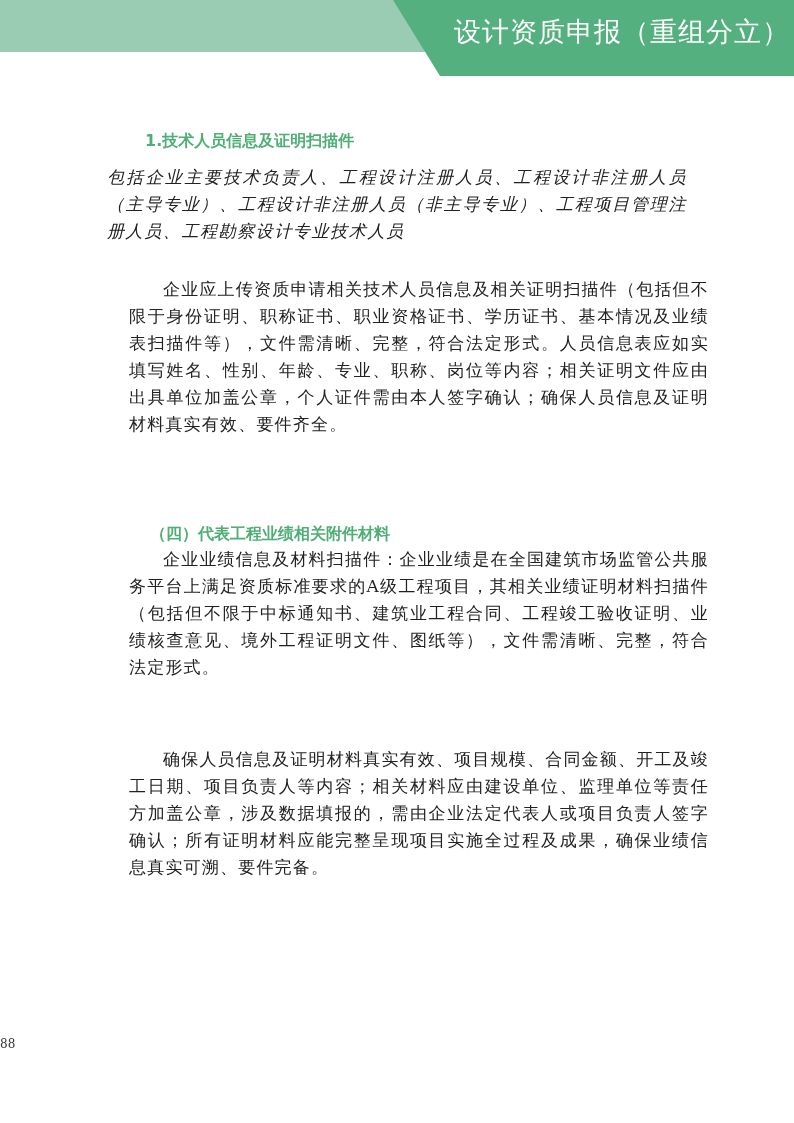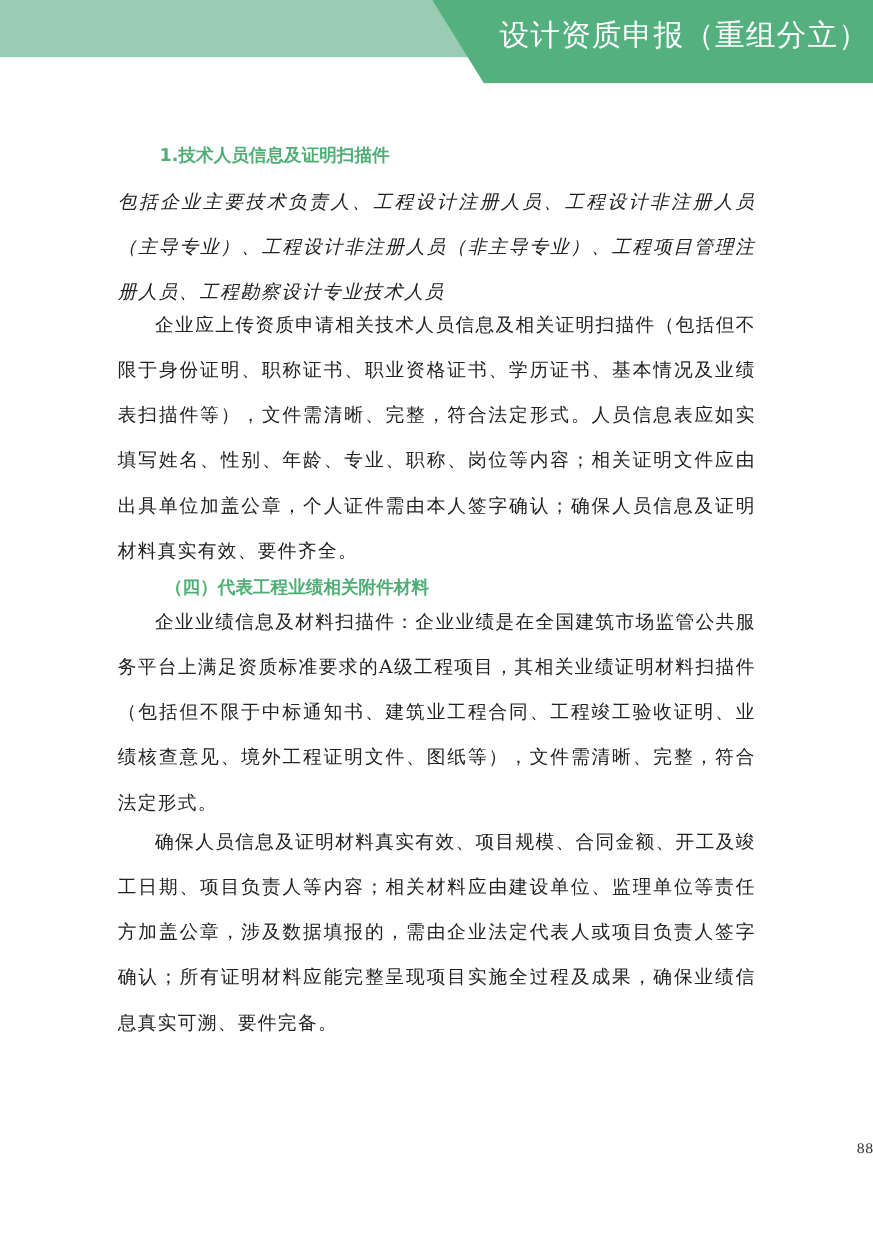--- a/index.html
+++ b/index.html
@@ -8,28 +8,28 @@
   .band-light { position: absolute; left: 0; top: 0; width: 440px; height: 52px; background: #99ccb2; }
   .band-dark { position: absolute; left: 0; top: 0; width: 794px; height: 76px; background: #55b080;
                clip-path: polygon(393px 0, 794px 0, 794px 76px, 440px 76px); }
   .header-title { position: absolute; left: 440px; top: 14px; width: 350px; text-align: right;
                   color: #ffffff; font-family: "DejaVu Sans", "Liberation Sans", sans-serif;
                   font-size: 27px; letter-spacing: 1px; white-space: nowrap; }
   .h-sub { position: absolute; left: 145px; top: 131px; font-size: 16px; font-weight: bold; color: #4fae75;
            font-family: "DejaVu Sans", "Liberation Sans", sans-serif; white-space: nowrap; }
   .h-sec { position: absolute; left: 150px; top: 524px; font-size: 16px; font-weight: bold; color: #4fae75;
            font-family: "DejaVu Sans", "Liberation Sans", sans-serif; white-space: nowrap; }
-  .para { position: absolute; left: 107px; width: 580px; font-size: 17px; line-height: 41px;
+  .para { position: absolute; left: 107px; width: 580px; font-size: 17px; line-height: 27px;
           text-align: justify; letter-spacing: 1.2px; }
   .italic { font-style: italic; top: 164px; letter-spacing: 1.6px; }
-  .indent { text-indent: 2em; }
+  .indent { text-indent: 2em; margin-left: 22px; }
   .p1 { top: 276px; }
   .p2 { top: 546px; }
   .p3 { top: 746px; }
-  .page-num { position: absolute; left: 0; width: 794px; top: 1037px; text-align: right; font-size: 12px; color: #333; }
+  .page-num { position: absolute; left: 0; width: 794px; top: 1037px; text-align: left; font-size: 12px; color: #333; }
 </style>
 </head>
 <body>
 
 <div class="band-light"></div>
 <div class="band-dark"></div>
 <div class="header-title">设计资质申报（重组分立）</div>
 
 <div class="h-sub">1.技术人员信息及证明扫描件</div>
 <div class="para italic">包括企业主要技术负责人、工程设计注册人员、工程设计非注册人员（主导专业）、工程设计非注册人员（非主导专业）、工程项目管理注册人员、工程勘察设计专业技术人员</div>

